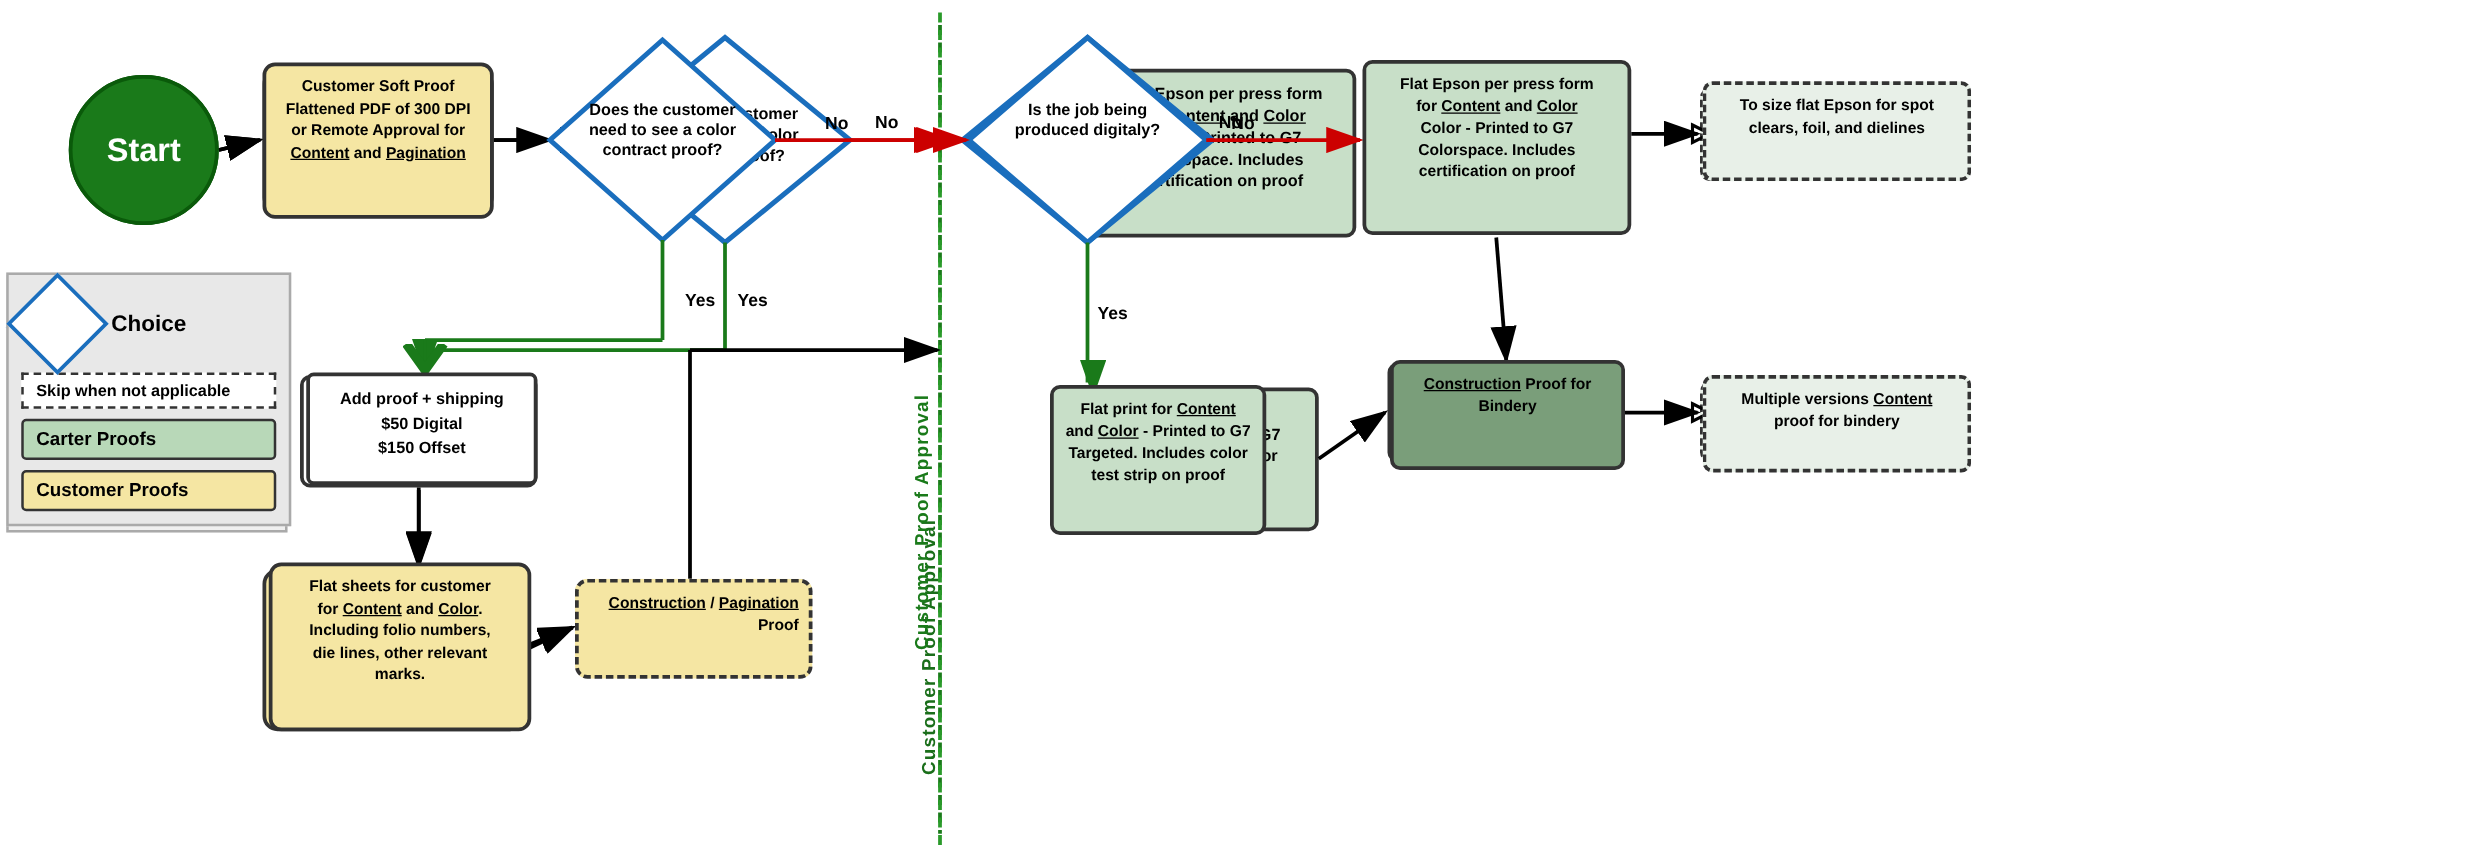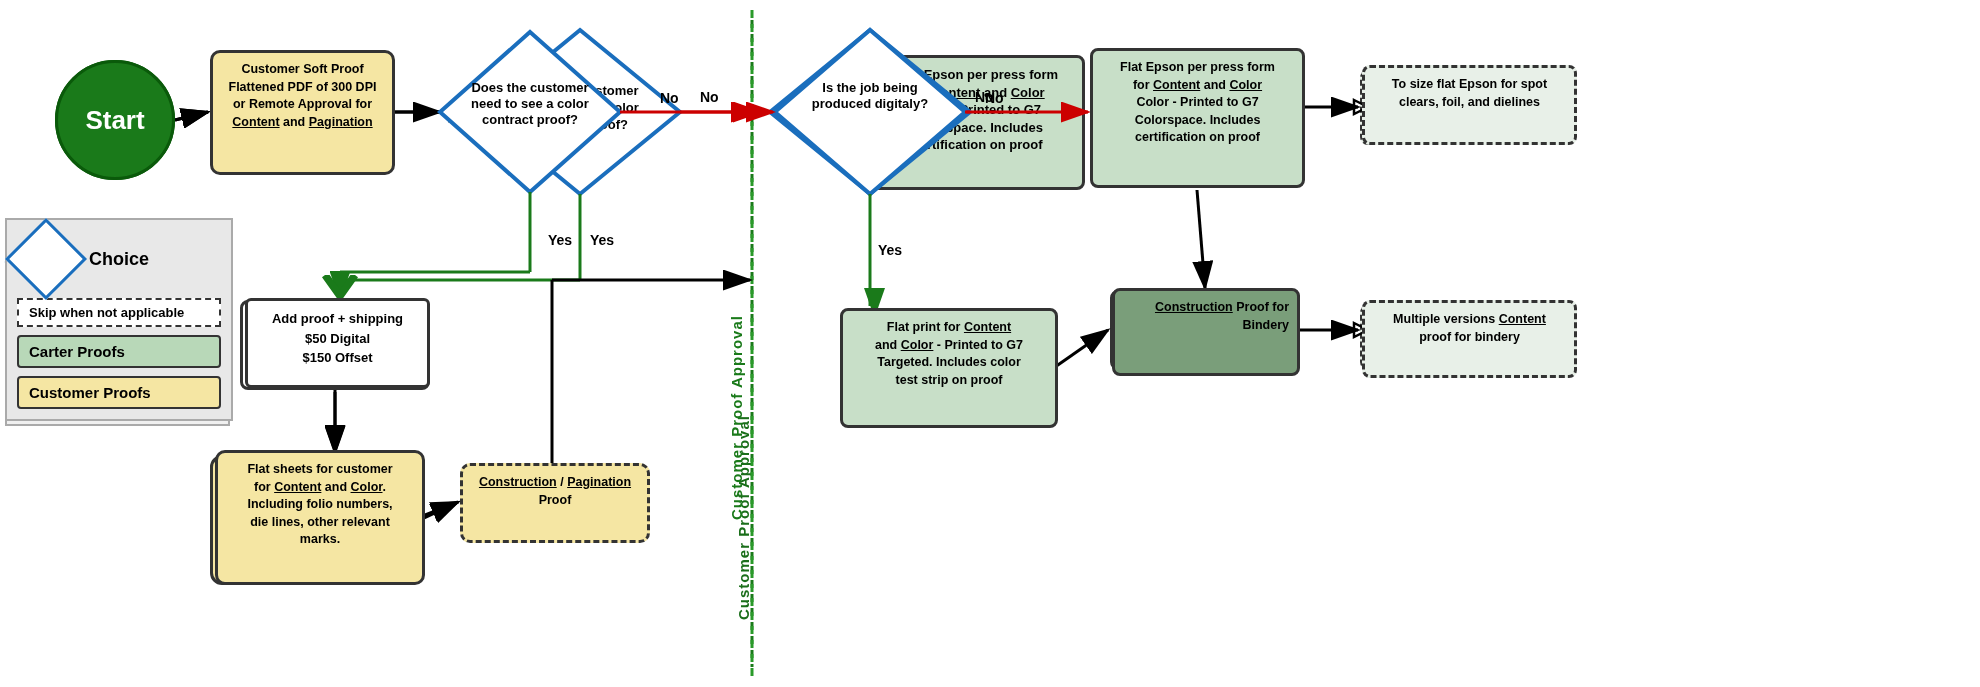--- a/index.html
+++ b/index.html
@@ -411,33 +411,33 @@
   </div>
 
   <div style="position:absolute;left:245px;top:298px;width:185px;height:90px;background:#fff;border:3px solid #333;border-radius:6px;padding:8px;font-size:13px;font-weight:bold;text-align:center;line-height:1.5;">
     Add proof + shipping<br>$50 Digital<br>$150 Offset
   </div>
 
   <div style="position:absolute;left:215px;top:450px;width:210px;height:135px;background:#f5e6a3;border:3px solid #333;border-radius:10px;padding:8px;font-size:12.5px;font-weight:bold;text-align:center;line-height:1.4;">
     Flat sheets for customer<br>for <u>Content</u> and <u>Color</u>.<br>Including folio numbers,<br>die lines, other relevant<br>marks.
   </div>
 
-  <div style="position:absolute;left:460px;top:463px;width:190px;height:80px;background:#f5e6a3;border:3px dashed #333;border-radius:10px;padding:8px;font-size:12.5px;font-weight:bold;text-align:center;line-height:1.4;">
+  <div style="position:absolute;left:460px;top:463px;width:190px;height:80px;background:#f5e6a3;border:3px dashed #333;border-radius:10px;padding:8px;font-size:12.5px;font-weight:bold;text-align:right;line-height:1.4;">
     <u>Construction</u> / <u>Pagination</u><br>Proof
   </div>
 
   <div style="position:absolute;left:1090px;top:48px;width:215px;height:140px;background:#c8dfc8;border:3px solid #333;border-radius:8px;padding:8px;font-size:12.5px;font-weight:bold;text-align:center;line-height:1.4;">
     Flat Epson per press form<br>for <u>Content</u> and <u>Color</u><br>Color - Printed to G7<br>Colorspace. Includes<br>certification on proof
   </div>
 
-  <div style="position:absolute;left:840px;top:308px;width:218px;height:120px;background:#c8dfc8;border:3px solid #333;border-radius:8px;padding:8px;font-size:12.5px;font-weight:bold;text-align:center;line-height:1.4;">
+  <div style="position:absolute;left:840px;top:308px;width:173px;height:120px;background:#c8dfc8;border:3px solid #333;border-radius:8px;padding:8px;font-size:12.5px;font-weight:bold;text-align:center;line-height:1.4;">
     Flat print for <u>Content</u><br>and <u>Color</u> - Printed to G7<br>Targeted. Includes color<br>test strip on proof
   </div>
 
-  <div style="position:absolute;left:1112px;top:288px;width:188px;height:88px;background:#7a9e7a;border:3px solid #333;border-radius:8px;padding:8px;font-size:12.5px;font-weight:bold;text-align:right;line-height:1.4;color:#000;">
+  <div style="position:absolute;left:1112px;top:288px;width:188px;height:88px;background:#7a9e7a;border:3px solid #333;border-radius:8px;padding:8px;font-size:12.5px;font-weight:bold;text-align:center;line-height:1.4;color:#000;">
     <u>Construction</u> Proof for<br>Bindery
   </div>
 
   <div style="position:absolute;left:1362px;top:65px;width:215px;height:80px;background:#e8f0e8;border:3px dashed #333;border-radius:8px;padding:8px;font-size:12.5px;font-weight:bold;text-align:center;line-height:1.4;">
     To size flat Epson for spot<br>clears, foil, and dielines
   </div>
 
   <div style="position:absolute;left:1362px;top:300px;width:215px;height:78px;background:#e8f0e8;border:3px dashed #333;border-radius:8px;padding:8px;font-size:12.5px;font-weight:bold;text-align:center;line-height:1.4;">
     Multiple versions <u>Content</u><br>proof for bindery
   </div>

